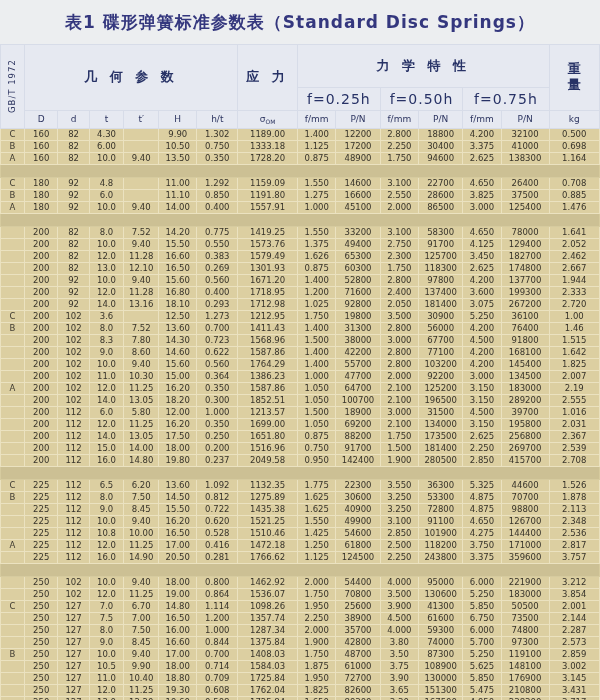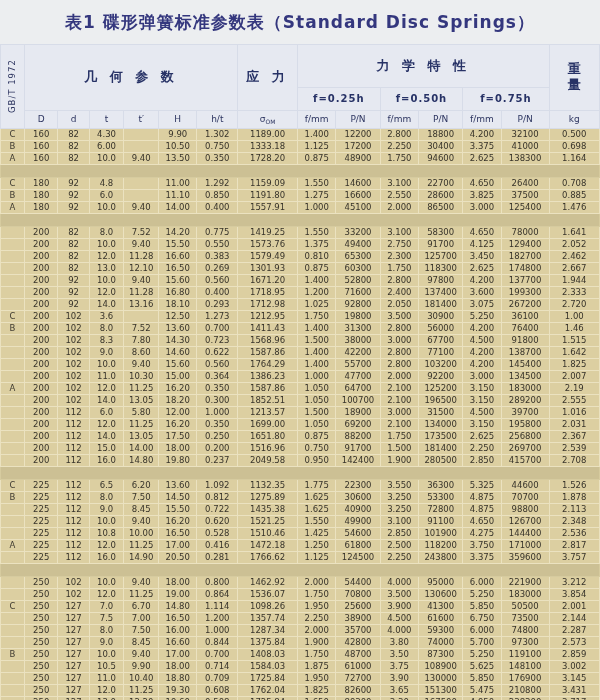--- a/index.html
+++ b/index.html
@@ -23,21 +23,21 @@
   col.c-t{width:5.8%}col.c-t2{width:5.8%}col.c-H{width:6.4%}
   col.c-ht{width:6.8%}col.c-sig{width:10.0%}
   col.c-f{width:6.4%}col.c-p{width:7.4%}col.c-p3{width:8.0%}
   col.c-kg{width:8.4%}
 
   thead th{
     background:#e6e9f1;color:#273266;font-weight:bold;
     border:1px solid #d7dce8;padding:0;
   }
   th.grp{font-size:13px;letter-spacing:4px;height:34px;}
-  th.defl{font-size:10px;font-weight:bold;height:17px;letter-spacing:1px;}
+  th.defl{font-size:14px;font-weight:normal;height:17px;letter-spacing:1px;}
   th.colh{font-size:9px;height:17px;font-weight:normal;color:#2d3560;}
   th.gbt{width:4%;}
   .gbt-inner{
     writing-mode:vertical-rl;transform:rotate(180deg);
     font-size:8.5px;letter-spacing:1px;color:#2d3560;font-weight:normal;
     margin:0 auto;height:64px;line-height:1;
   }
   th.weight{font-size:13px;letter-spacing:0;}
   .weight-stack{width:15px;margin:16px auto;word-break:break-all;line-height:1.25;}
   sub.sg{font-size:6px;vertical-align:-2px;}
@@ -257,21 +257,21 @@
         </tr>
         <tr>
           <td class="lab"></td>
           <td>200</td>
           <td>82</td>
           <td>12.0</td>
           <td>11.28</td>
           <td>16.60</td>
           <td>0.383</td>
           <td>1579.49</td>
-          <td>0.810</td>
+          <td>1.626</td>
           <td>65300</td>
           <td>2.300</td>
           <td>125700</td>
           <td>3.450</td>
           <td>182700</td>
           <td>2.462</td>
         </tr>
         <tr>
           <td class="lab"></td>
           <td>200</td>
@@ -398,21 +398,21 @@
           <td>9.0</td>
           <td>8.60</td>
           <td>14.60</td>
           <td>0.622</td>
           <td>1587.86</td>
           <td>1.400</td>
           <td>42200</td>
           <td>2.800</td>
           <td>77100</td>
           <td>4.200</td>
-          <td>138700</td>
+          <td>168100</td>
           <td>1.642</td>
         </tr>
         <tr>
           <td class="lab"></td>
           <td>200</td>
           <td>102</td>
           <td>10.0</td>
           <td>9.40</td>
           <td>15.60</td>
           <td>0.560</td>

